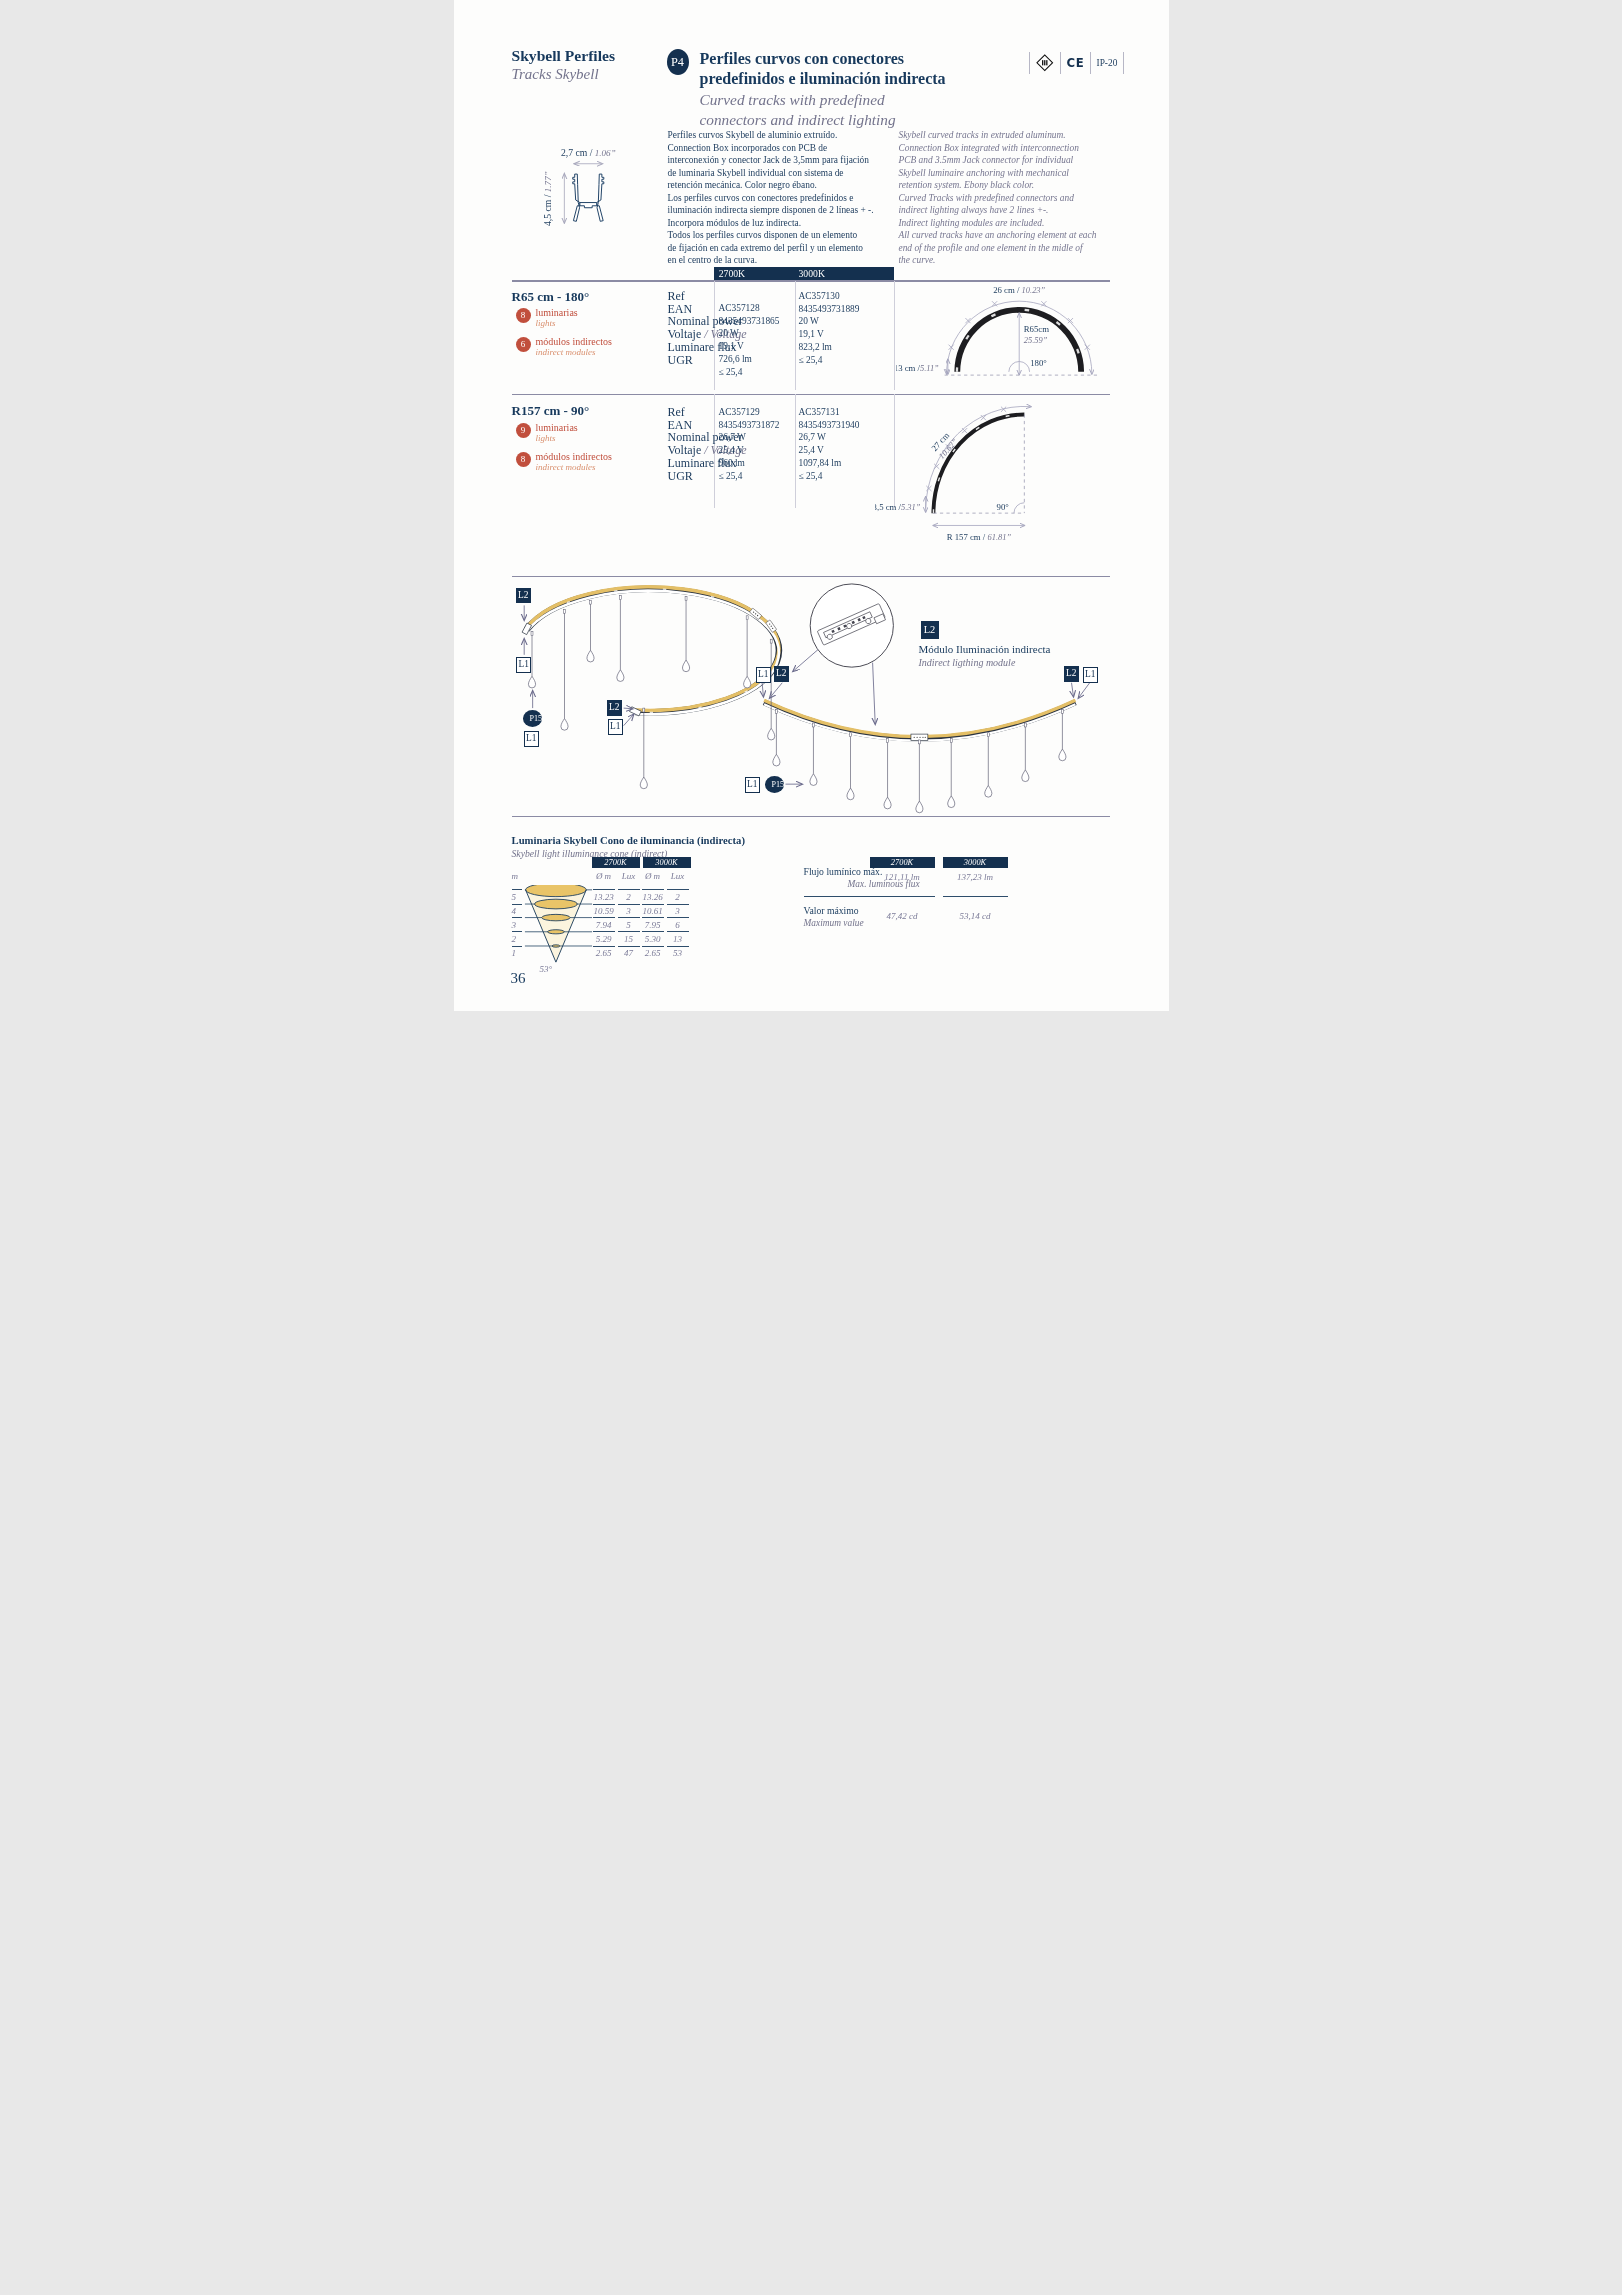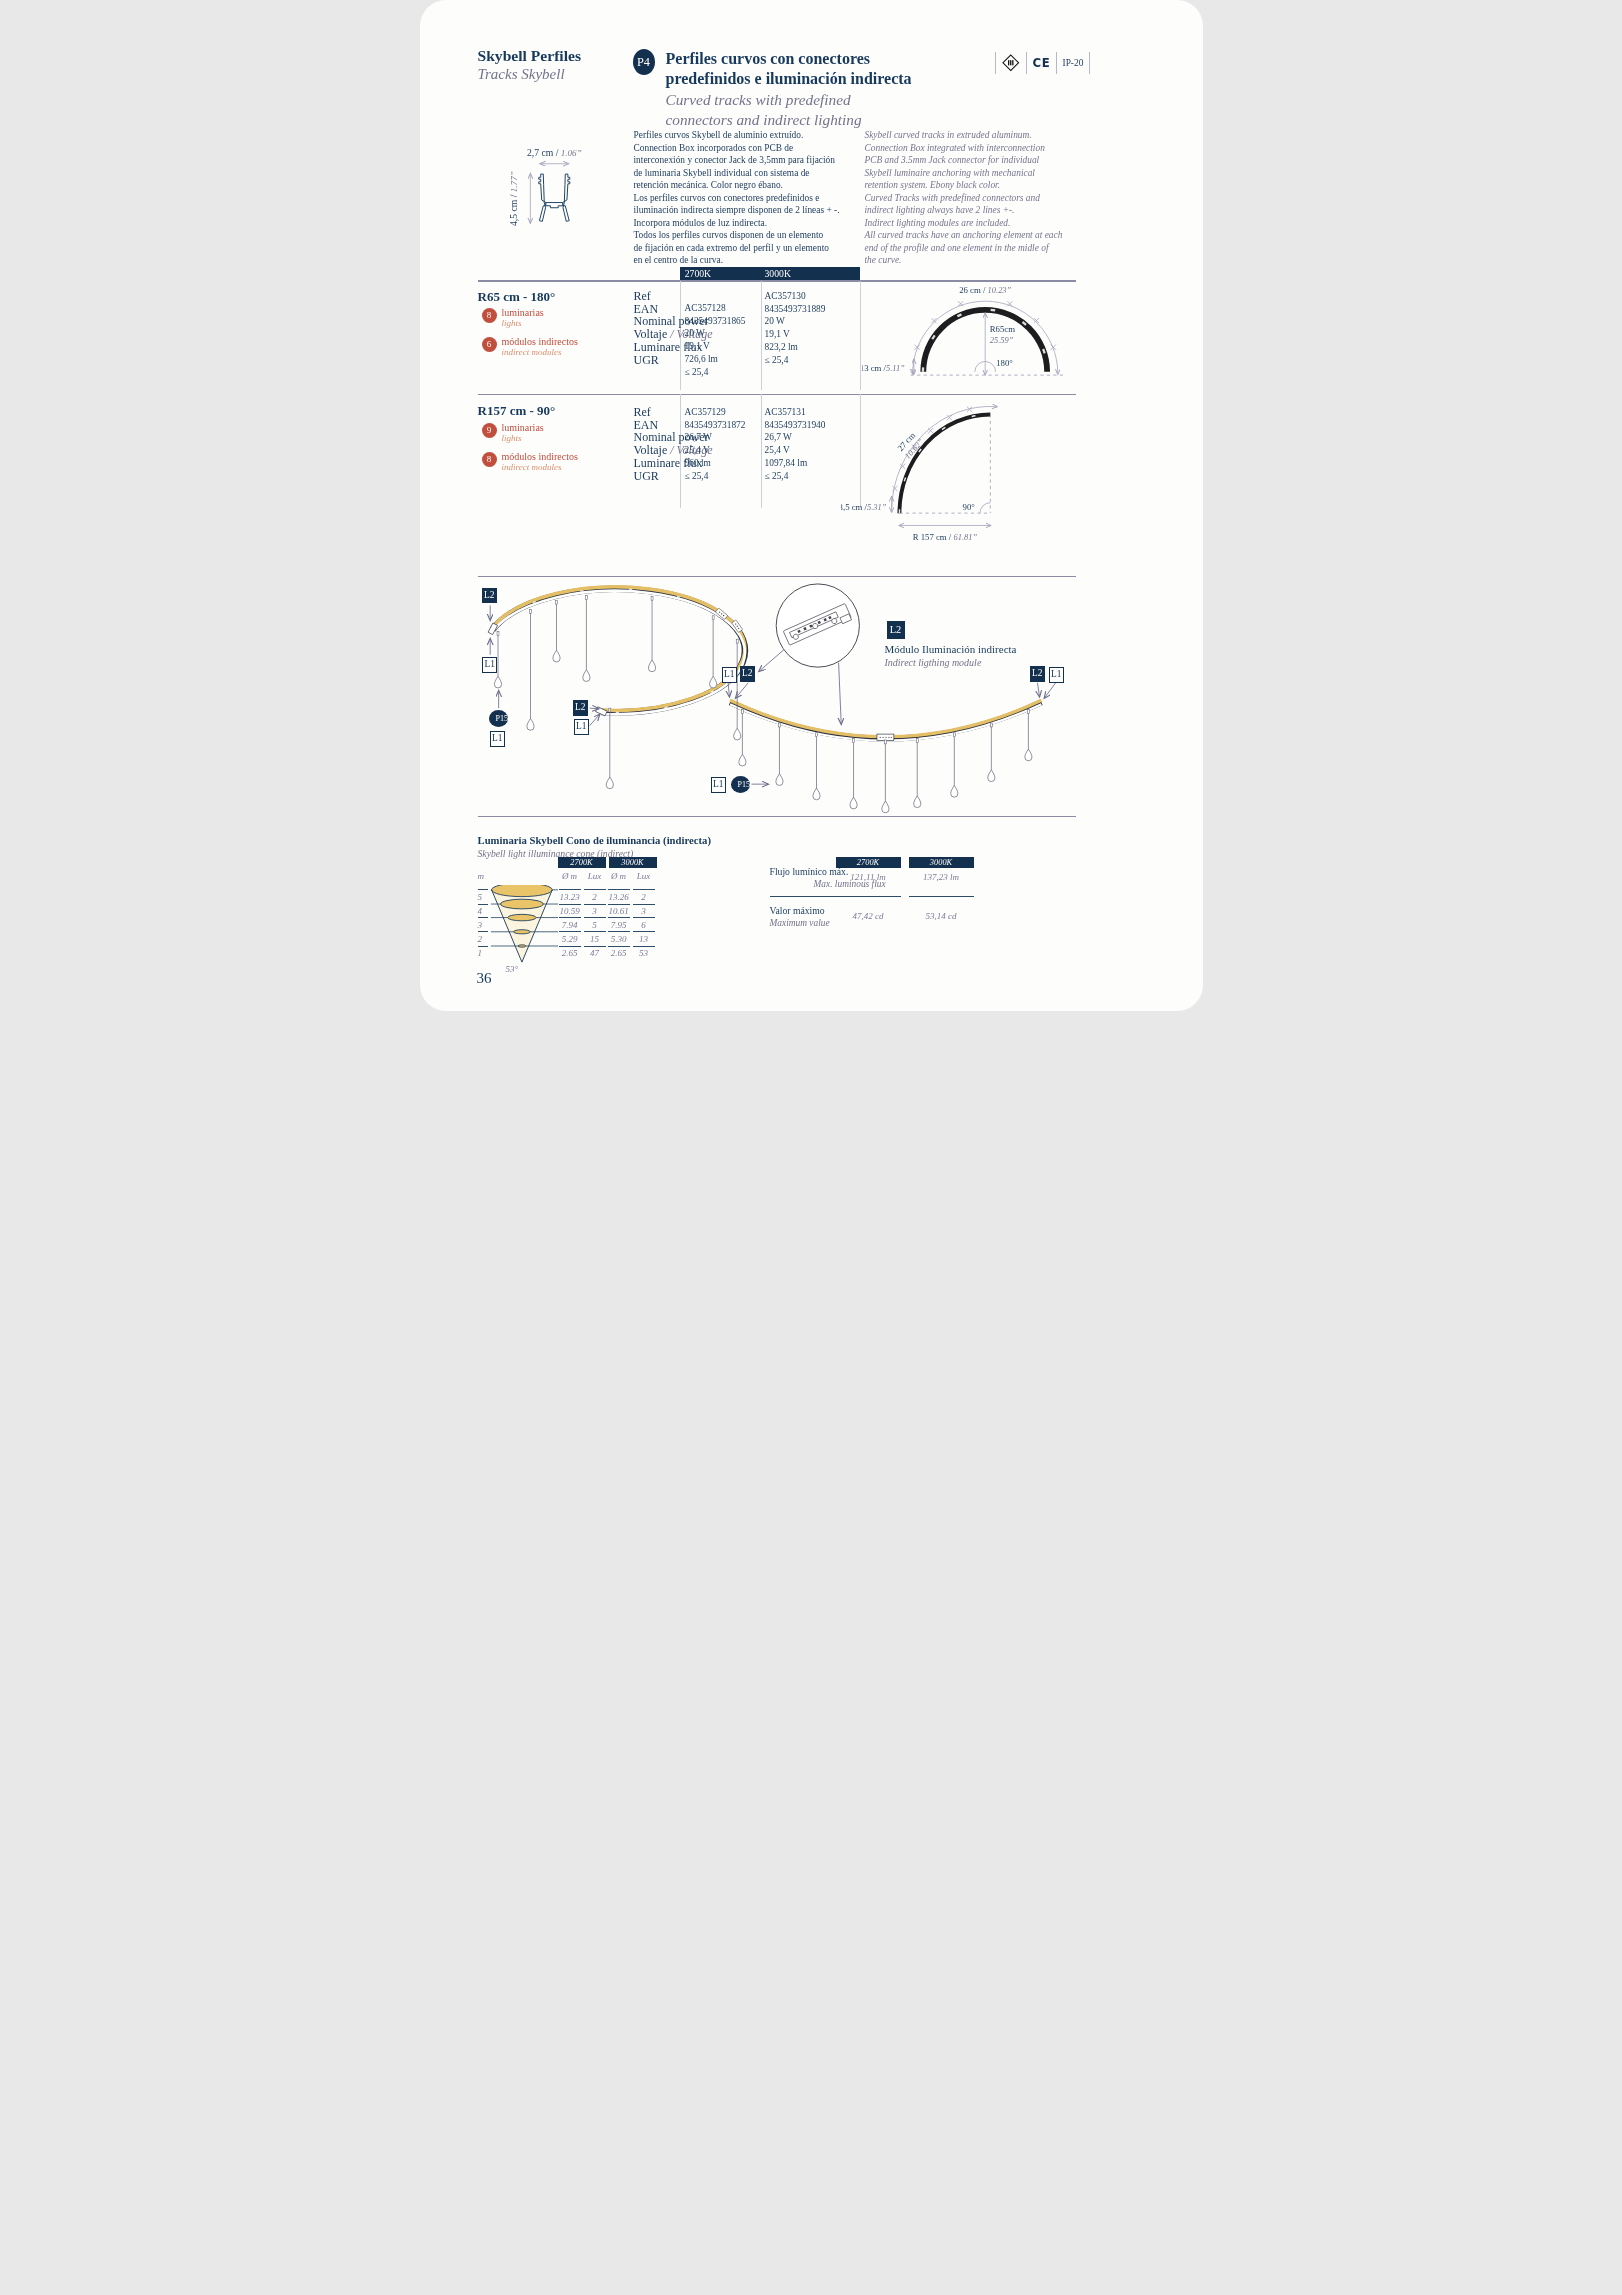--- a/index.html
+++ b/index.html
@@ -1,17 +1,17 @@
 <!DOCTYPE html>
 <html style="font-size:10.4px"><head>
 <meta charset="utf-8">
 <style>
   html,body{margin:0;padding:0;background:#e8e8e8;}
-  .page{position:relative;width:783px;height:1011px;margin:0 auto;background:#fdfdfc;
-        font-family:"Liberation Serif","DejaVu Serif",serif;color:#1b3a5c;overflow:hidden;border-radius:26px;}
+  .page{position:relative;width:715px;height:1011px;margin:0 auto;background:#fdfdfc;
+        font-family:"Liberation Serif","DejaVu Serif",serif;color:#1b3a5c;overflow:hidden;}
   .abs{position:absolute;}
   .navy{color:#1b3a5c;}
   .grit{color:#75758f;font-style:italic;}
   .rule{position:absolute;background:#8b8ba4;}
   .vdiv{position:absolute;background:#cfcfda;width:0.6px;}
   .brand-title{font-size:15.6px;font-weight:700;color:#17395c;}
   .brand-sub{font-size:15px;font-style:italic;color:#73738c;}
   .p4{position:absolute;width:22px;height:26px;border-radius:50%;background:#14304f;color:#fff;
       font-size:12.3px;text-align:center;line-height:26px;}
   .title{font-size:16px;font-weight:700;color:#17395c;line-height:19.5px;}

